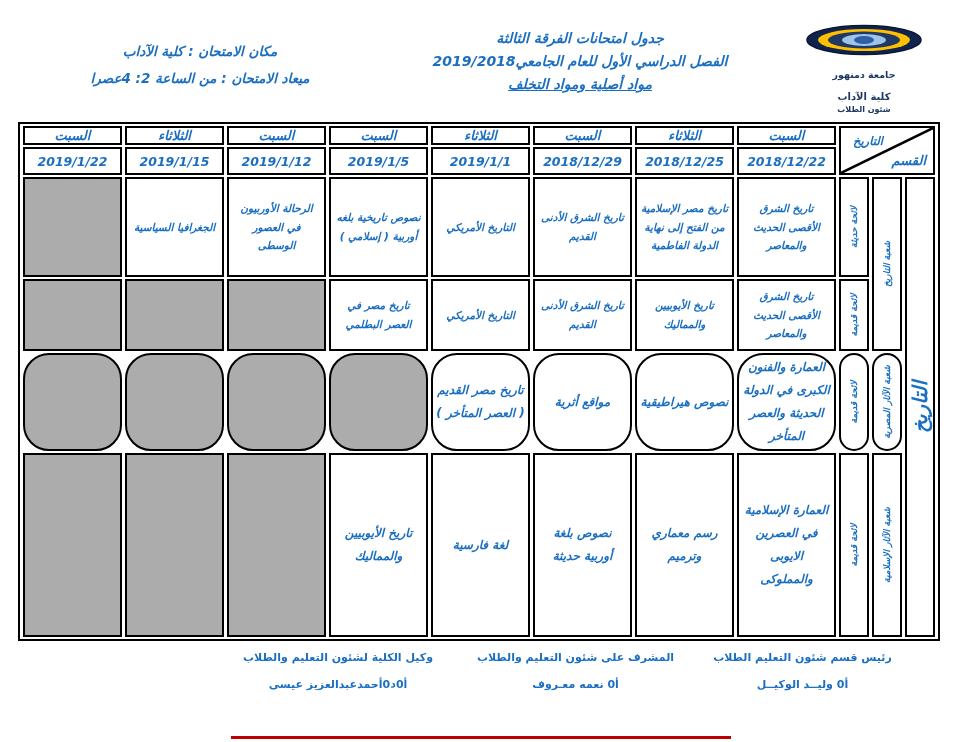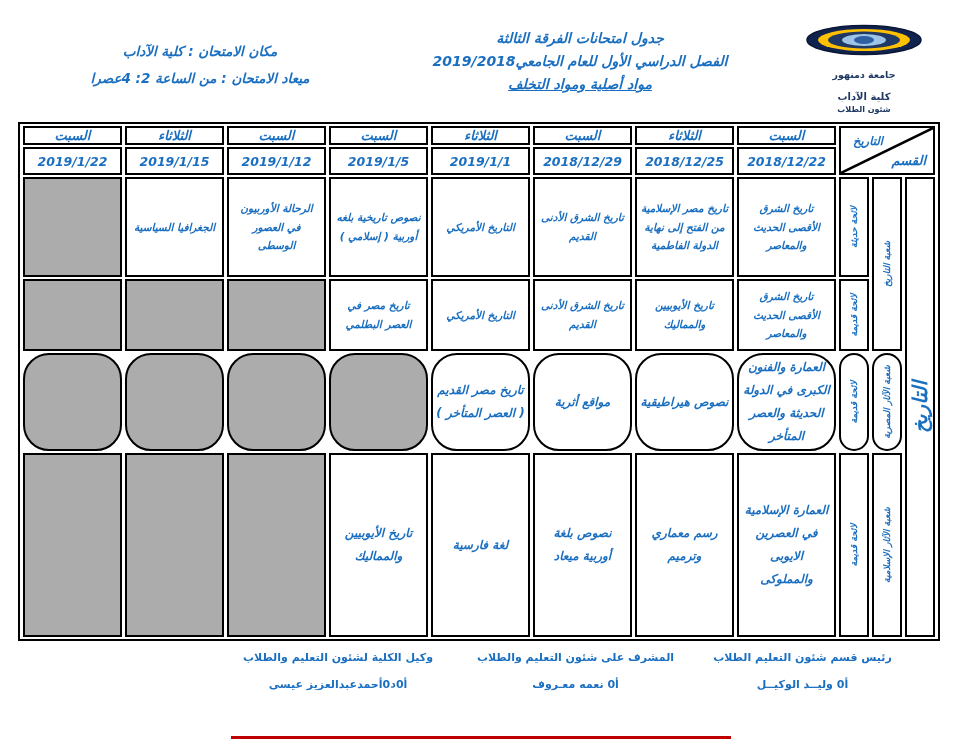--- a/index.html
+++ b/index.html
@@ -178,21 +178,21 @@
           </tr>
           <tr class="r4">
             <td class="vcell">
               <div class="vtxt">شعبة الآثار الإسلامية</div>
             </td>
             <td class="vcell">
               <div class="vtxt">لائحة قديمة</div>
             </td>
             <td class="subj">العمارة الإسلامية في العصرين الايوبى والمملوكى</td>
             <td class="subj">رسم معماري وترميم</td>
-            <td class="subj">نصوص بلغة أوربية ميعاد</td>
+            <td class="subj">نصوص بلغة أوربية حديثة</td>
             <td class="subj">لغة فارسية</td>
             <td class="subj">تاريخ الأيوبيين والمماليك</td>
             <td class="subj gray"></td>
             <td class="subj gray"></td>
             <td class="subj gray"></td>
           </tr>
         </tbody>
       </table>
   </div>
 

